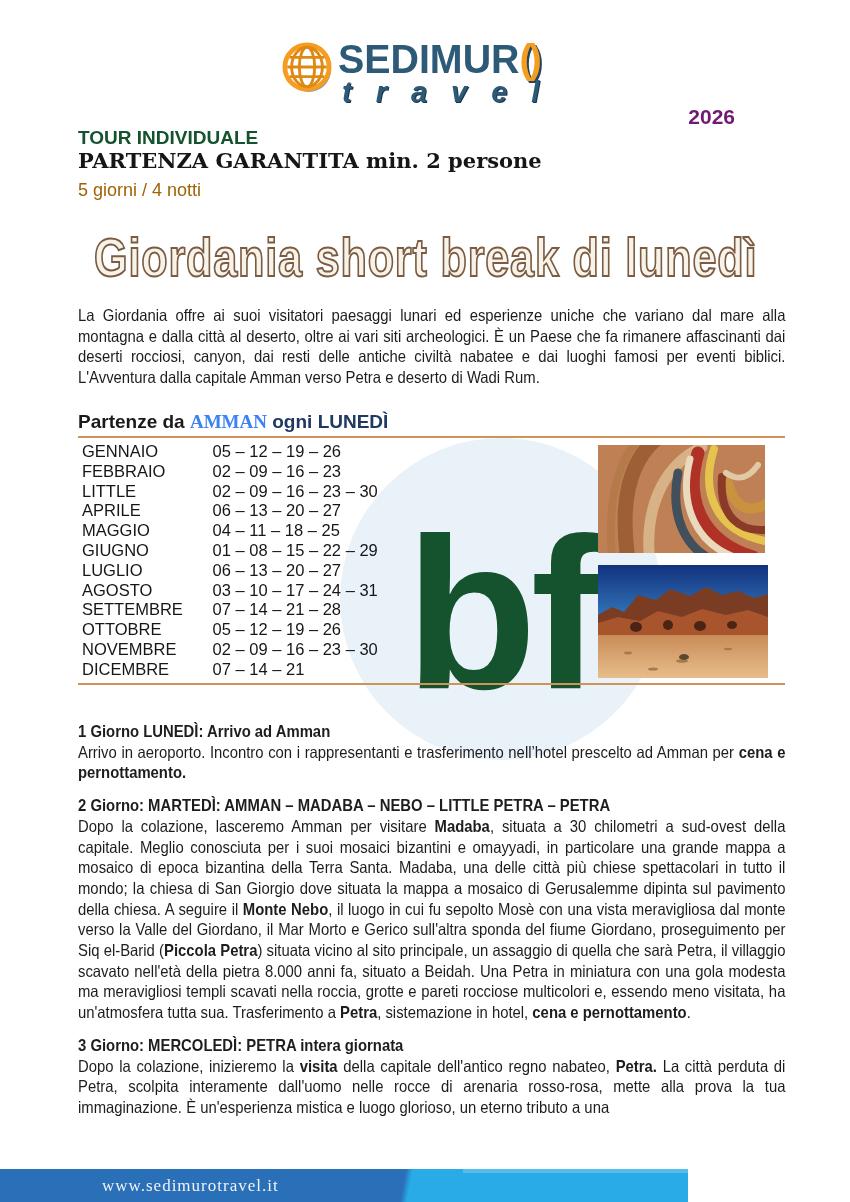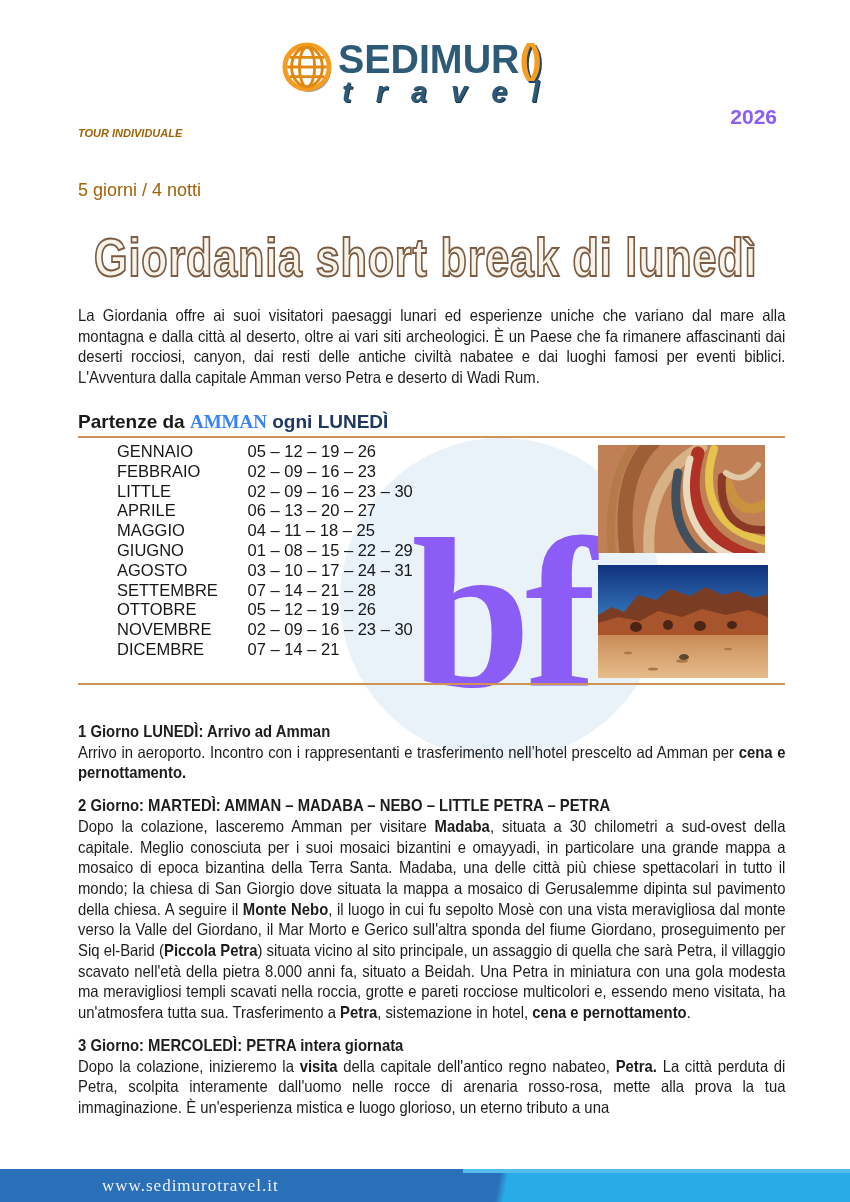--- a/index.html
+++ b/index.html
@@ -12,23 +12,23 @@
   .logo-globe { position:absolute; left:0; top:2px; }
   .logo-word { position:absolute; left:56px; top:-2px; font-weight:bold; font-size:41px;
                color:#2d5b77; letter-spacing:0px; white-space:nowrap;
                transform:scaleX(.96); transform-origin:left top; }
   .logo-word .parens { color:#f59d20; letter-spacing:-4px; text-shadow:2px 2px 0 #24455e; }
   .logo-sub { position:absolute; left:60px; top:38px; font-weight:bold; font-size:29px;
               color:#2d5b77; letter-spacing:24px; white-space:nowrap;
               text-shadow:1px 1px 0 #18344c;font-style:italic; }
 
   
-  .year { position:absolute; left:702px; top:105px; width:75px; text-align:right;
-          font-weight:bold; font-size:21px; color:#8b5cf6; }
-  .tour-type { position:absolute; left:78px; top:127px; font-weight:bold; font-size:11px; color:#a16207;font-style:italic; }
+  .year { position:absolute; left:660px; top:105px; width:75px; text-align:right;
+          font-weight:bold; font-size:21px; color:#701a75; }
+  .tour-type { position:absolute; left:78px; top:127px; font-weight:bold; font-size:19px; color:#14532d; }
   .guarantee { position:absolute; left:78px; top:148px; font-family:"DejaVu Serif", serif;
                font-weight:bold; font-size:21px; color:#161616; }
   .duration { position:absolute; left:78px; top:180px; font-size:18px; color:#a16207; }
 
   
   .page-title { position:absolute; left:94px; top:226px; white-space:nowrap;
                 font-weight:bold; font-size:54px; letter-spacing:1px;
                 color:#f8f3e9; -webkit-text-stroke:2px #7b5b41;
                 transform:scaleX(.8); transform-origin:left top; }
 
@@ -36,46 +36,46 @@
   .condense { width:786px; transform:scaleX(.9); transform-origin:left top; }
   .intro { position:absolute; left:78px; top:305px; font-size:16.5px; line-height:20.7px;
            color:#1d1d1d; text-align:justify; }
 
   
   .dep-heading { position:absolute; left:78px; top:411px; font-weight:bold; font-size:19px; white-space:nowrap; }
   .c-dark { color:#1a1a1a;text-align:center; } .c-red { color:#3b82f6;font-family:Liberation Serif, serif; } .c-navy { color:#1f3864; }
   .rule { position:absolute; left:78px; width:707px; height:2px; background:#cf9257; }
   .rule-top { top:436px; } .rule-bottom { top:683px; }
   .dep-table { position:absolute; left:82px; top:442px; font-size:16.5px; color:#161616; z-index:2; }
-  .dep-row { line-height:19.8px; white-space:nowrap;margin-left:35px; }
+  .dep-row { line-height:19.8px; white-space:nowrap; }
   .dep-month { display:inline-block; width:126px; }
   .dep-dates { display:inline-block; }
 
   
   .watermark { position:absolute; left:340px; top:438px; width:322px; height:322px;
                border-radius:50%; background:#e9f1f9; z-index:0;
                display:flex; align-items:center; justify-content:center; }
-  .watermark span { font-weight:bold; font-size:215px; color:#8b5cf6; letter-spacing:-6px;
-                    line-height:1; transform:translateY(14px);font-family:Liberation Serif, serif; }
+  .watermark span { font-weight:bold; font-size:215px; color:#14532d; letter-spacing:-6px;
+                    line-height:1; transform:translateY(14px); }
 
   
   .photo { position:absolute; z-index:2; }
   .photo-1 { left:598px; top:445px; width:167px; height:108px; }
   .photo-2 { left:598px; top:565px; width:170px; height:113px; }
   .photo svg { display:block; width:100%; height:100%; }
 
   
   .itinerary { position:absolute; left:78px; top:721px; font-size:16.5px; line-height:20.7px; color:#1d1d1d; }
   .day { margin-bottom:12px; }
   .day-heading { font-weight:bold; white-space:nowrap; }
   .day-body { text-align:justify; }
   .day-body span[data-b] { font-weight:bold; }
 
   
-  .footer { position:absolute; left:0; bottom:0; width:850px; height:33px; z-index:3;
+  .footer { position:absolute; left:0; bottom:0; width:688px; height:33px; z-index:3;
             background:linear-gradient(100deg, #2a70b8 0 58.5%, #29abe8 59.5% 100%); }
   .footer::before { content:""; position:absolute; left:463px; top:0; right:0; height:4px; background:#55bdec; }
   .footer .site { position:absolute; left:102px; top:0; line-height:33px;
                   font-family:"Liberation Serif", serif; font-size:17px; color:#f2f2f2;
                   letter-spacing:1px; text-decoration:none; }
 </style>
 </head>
 <body>
 
 <div class="page">
@@ -95,20 +95,21 @@
         <line x1="8" y1="18" x2="44" y2="18"></line>
         <line x1="8" y1="38" x2="44" y2="38"></line>
       </g>
     </svg>
     <div class="logo-word"><span>SEDIMUR</span><span class="parens">()</span></div>
     <div class="logo-sub">travel</div>
   </div>
 
   <div class="year">2026</div>
   <div class="tour-type">TOUR INDIVIDUALE</div>
+  <div class="guarantee">PARTENZA GARANTITA min. 2 persone</div>
   <div class="duration">5 giorni / 4 notti</div>
 
   <div class="page-title">Giordania short break di lunedì</div>
 
   <p class="intro condense">La Giordania offre ai suoi visitatori paesaggi lunari ed esperienze uniche che variano dal mare alla montagna e dalla città al deserto, oltre ai vari siti archeologici. È un Paese che fa rimanere affascinanti dai deserti rocciosi, canyon, dai resti delle antiche civiltà nabatee e dai luoghi famosi per eventi biblici. L'Avventura dalla capitale Amman verso Petra e deserto di Wadi Rum.</p>
 
   <div class="dep-heading"><span class="c-dark">Partenze da </span><span class="c-red">AMMAN</span><span class="c-navy"> ogni </span><span class="c-navy">LUNEDÌ</span></div>
   <div class="rule rule-top"></div>
   <div class="dep-table">
   <div class="dep-row">
@@ -134,20 +135,24 @@
   <div class="dep-row">
     <span class="dep-month">MAGGIO</span>
     <span class="dep-dates">04 – 11 – 18 – 25</span>
   </div>
 
   <div class="dep-row">
     <span class="dep-month">GIUGNO</span>
     <span class="dep-dates">01 – 08 – 15 – 22 – 29</span>
   </div>
 
+  <div class="dep-row">
+    <span class="dep-month">LUGLIO</span>
+    <span class="dep-dates">06 – 13 – 20 – 27</span>
+  </div>
 
   <div class="dep-row">
     <span class="dep-month">AGOSTO</span>
     <span class="dep-dates">03 – 10 – 17 – 24 – 31</span>
   </div>
 
   <div class="dep-row">
     <span class="dep-month">SETTEMBRE</span>
     <span class="dep-dates">07 – 14 – 21 – 28</span>
   </div>

